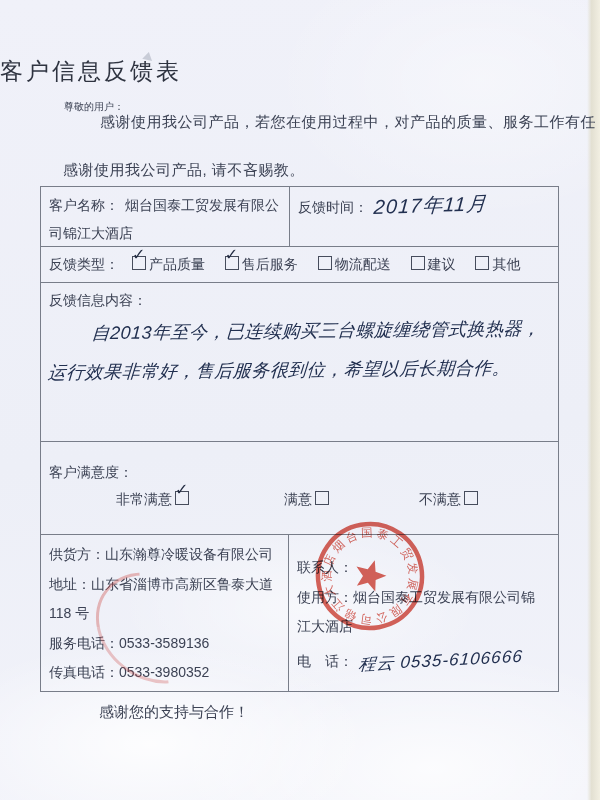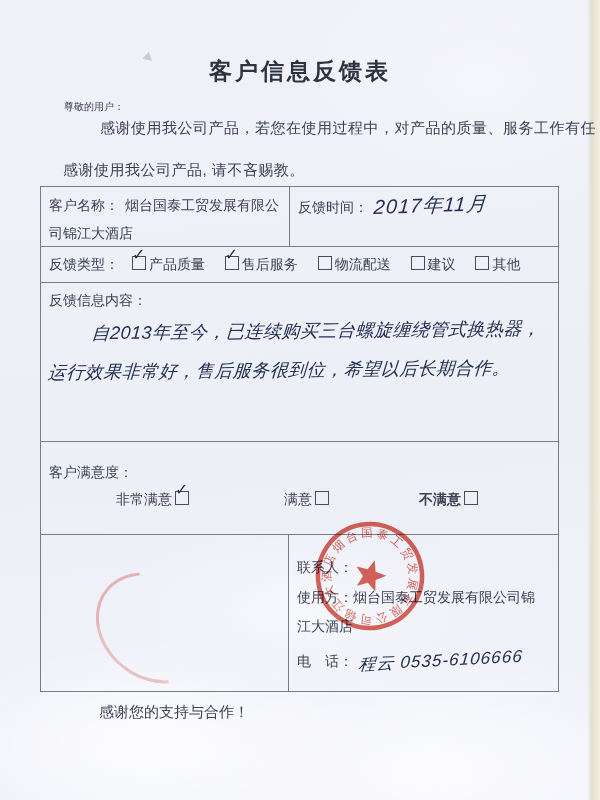--- a/index.html
+++ b/index.html
@@ -20,25 +20,25 @@
   .edge-strip{
     position:absolute;right:0;top:0;width:13px;height:800px;
     background:linear-gradient(to right, rgba(226,224,216,0) 0%, #e3e0d2 35%, #f2efe2 100%);
   }
   .speck{
     position:absolute;left:143px;top:52px;width:0;height:0;
     border-left:5px solid transparent;border-right:5px solid transparent;
     border-bottom:8px solid #a7adbb;opacity:.55;transform:rotate(12deg);
   }
   .title{
-    position:absolute;left:0;top:56px;width:100%;margin:0;text-align:center;
-    font-size:23px;font-weight:bold;letter-spacing:3px;color:#2e3340;
+    position:absolute;left:0;top:56px;width:100%;margin:0;
+    font-size:23px;font-weight:normal;letter-spacing:3px;color:#2e3340;
   }
   .salutation{position:absolute;left:64px;top:100px;font-size:10px;}
-  .intro1{position:absolute;left:100px;top:119px;font-size:15px;letter-spacing:.5px;}
+  .intro1{position:absolute;left:100px;top:113px;font-size:15px;letter-spacing:.5px;}
   .intro2{position:absolute;left:63px;top:161px;font-size:15px;letter-spacing:.5px;}
 
   .formtable{
     position:absolute;left:40px;top:186px;width:517px;height:504px;
     border:1px solid #787d89;font-size:14px;line-height:28px;
   }
   .hline{position:absolute;left:0;width:100%;height:0;border-top:1px solid #787d89;}
   .vline{position:absolute;top:0;width:0;border-left:1px solid #787d89;}
   .cell{position:absolute;box-sizing:border-box;}
   .lbl{margin-right:6px;}
@@ -123,23 +123,30 @@
 
     <div class="cell" style="left:0;top:95px;width:517px;height:159px;">
       <div style="padding:4px 8px;">反馈信息内容：</div>
       <div class="hw-content">自2013年至今，已连续购买三台螺旋缠绕管式换热器，运行效果非常好，售后服务很到位，希望以后长期合作。</div>
     </div>
 
     <div class="cell" style="left:0;top:254px;width:517px;height:93px;">
       <div style="padding:6px 8px;margin-top:11px;">客户满意度：</div>
       <span class="sat-opt" style="left:75px;top:44px;"><span>非常满意</span><span class="cb" data-checked="true"></span></span>
       <span class="sat-opt" style="left:243px;top:44px;"><span>满意</span><span class="cb" data-checked="false"></span></span>
-      <span class="sat-opt" style="left:378px;top:44px;font-weight:bold;"><span>不满意</span><span class="cb" data-checked="false"></span></span>
+      <span class="sat-opt" style="left:378px;top:44px;"><span>不满意</span><span class="cb" data-checked="false"></span></span>
     </div>
 
+    <div class="cell" style="left:0;top:347px;width:247px;height:157px;padding:6px 8px;line-height:29.5px;">
+      <div>供货方：山东瀚尊冷暖设备有限公司</div>
+      <div>地址：山东省淄博市高新区鲁泰大道</div>
+      <div>118 号</div>
+      <div>服务电话：0533-3589136</div>
+      <div>传真电话：0533-3980352</div>
+    </div>
 
     <div class="cell" style="left:248px;top:347px;width:269px;height:157px;padding:6px 16px 6px 8px;line-height:29.5px;">
       <div style="margin-top:13px;">联系人：</div>
       <div>使用方：烟台国泰工贸发展有限公司锦江大酒店</div>
       <div style="margin-top:4px;white-space:nowrap;">
         <span class="lbl">电　话：</span><span class="hw hw-phone">程云 0535-6106666</span>
       </div>
     </div>
   </div>
 

